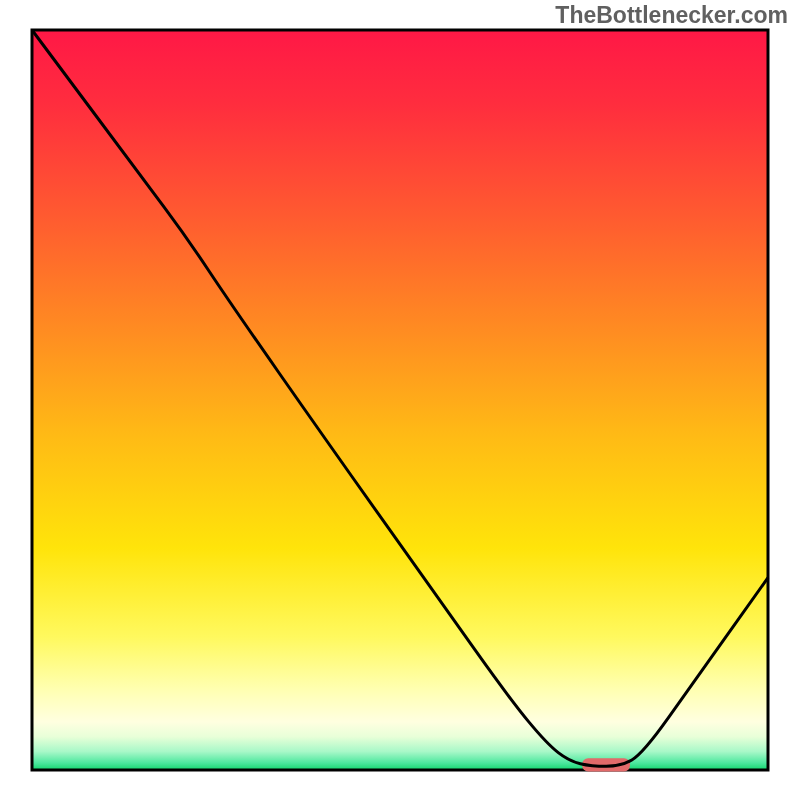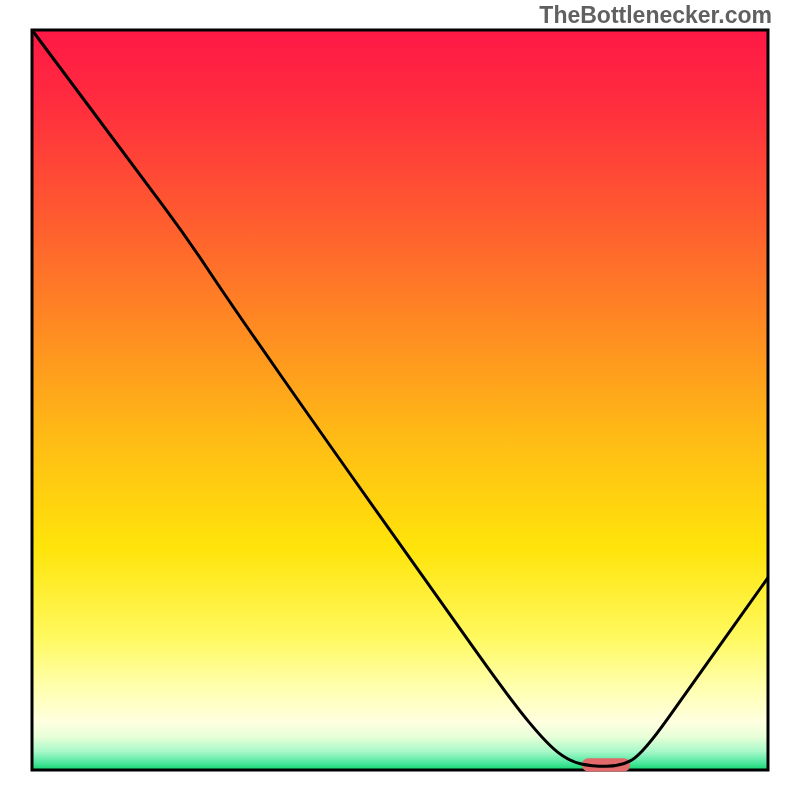--- a/index.html
+++ b/index.html
@@ -14,21 +14,21 @@
   #chart-container {
     position: absolute;
     top: 0;
     left: 0;
     width: 800px;
     height: 800px;
   }
   #attribution {
     position: absolute;
     top: 2px;
-    right: 28px;
+    right: 12px;
     font-size: 23px;
     font-weight: bold;
     color: #606060;
     z-index: 10;
   }
 </style>
 </head>
 <body>
 
 <div id="attribution">TheBottlenecker.com</div>

